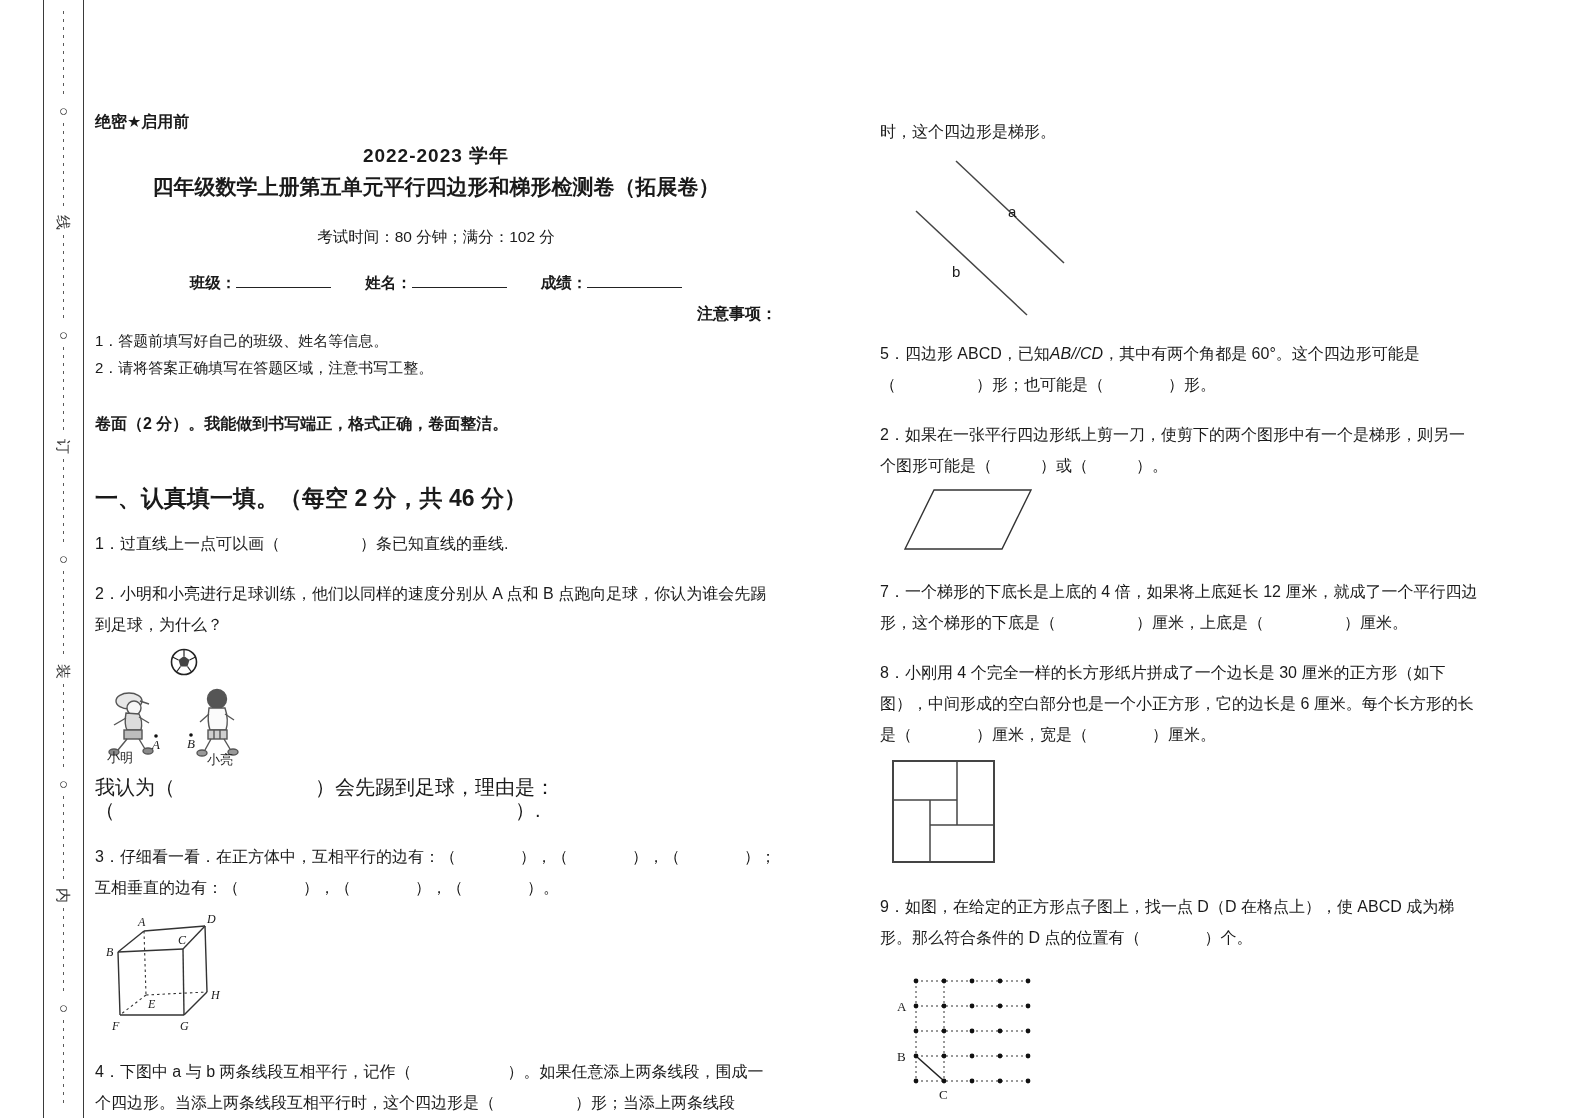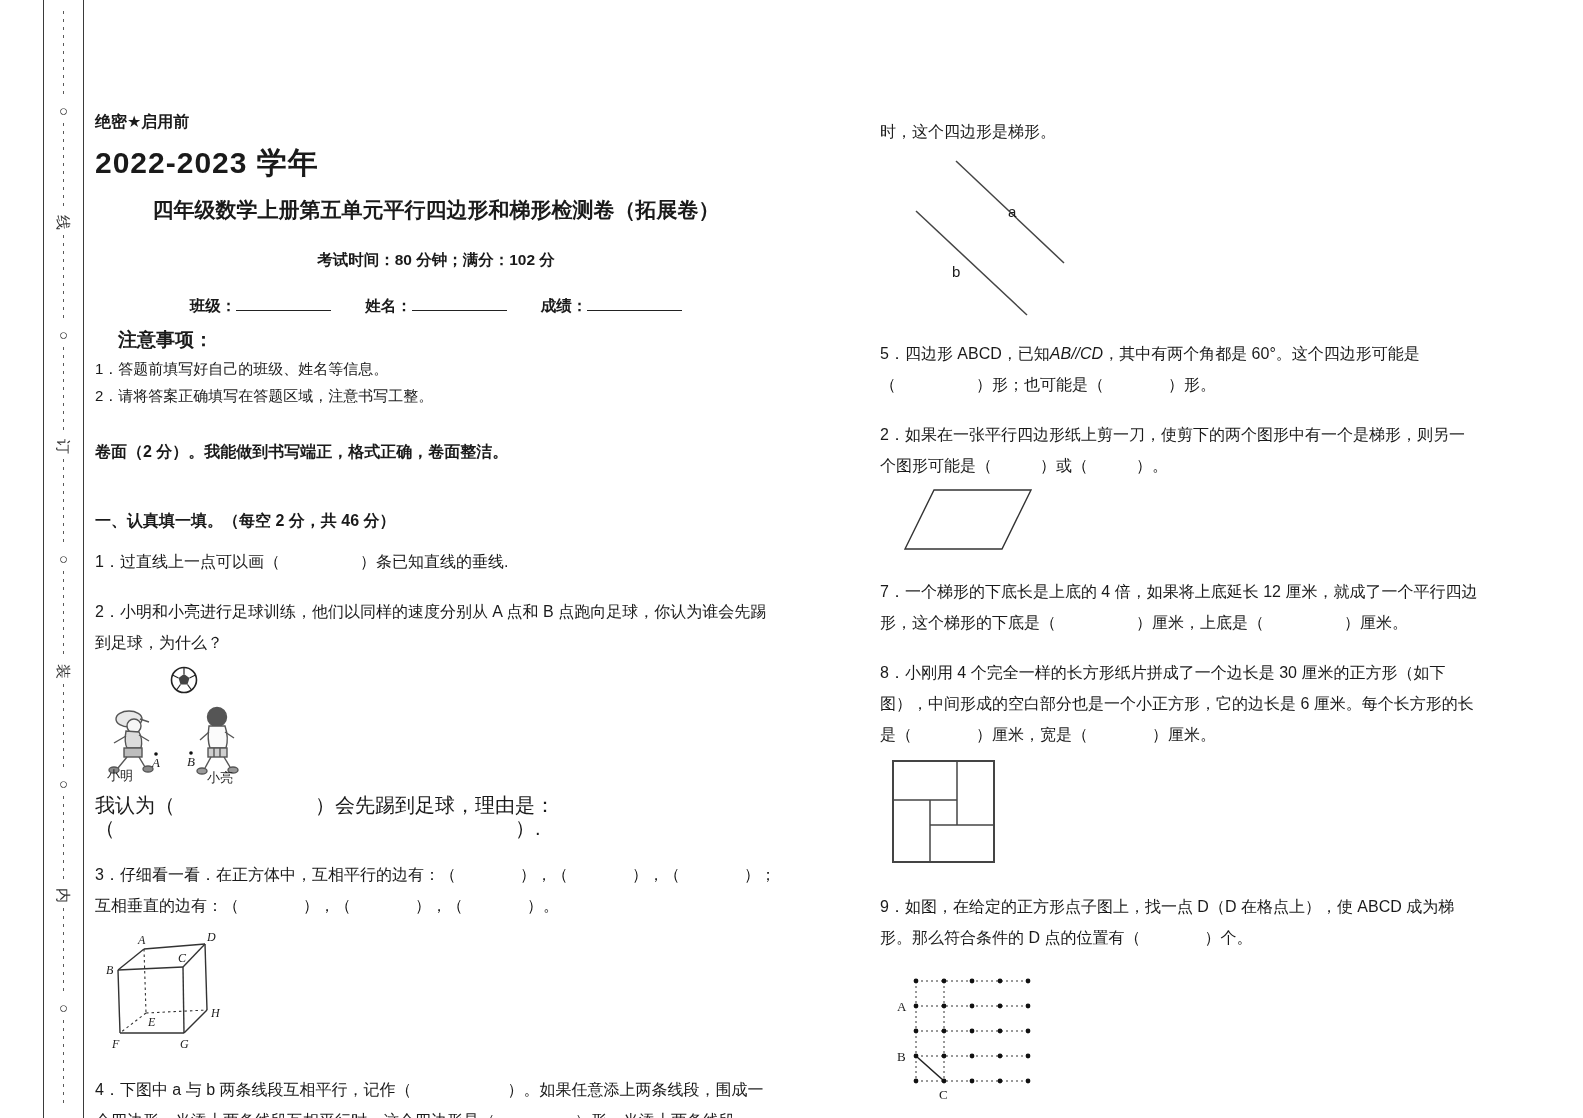--- a/index.html
+++ b/index.html
@@ -13,30 +13,30 @@
   .dash{flex:1 1 auto;width:1px;min-height:14px;margin:5px 0;
       background:repeating-linear-gradient(to bottom,#5a5a5a 0 3px,transparent 3px 8px);}
   .bmark{flex:0 0 auto;font-size:15px;color:#333;line-height:1;}
   .bmark.rot{transform:rotate(90deg);}
 
   
   .col-left{position:absolute;left:95px;top:0;width:682px;}
   .col-right{position:absolute;left:880px;top:0;width:600px;}
 
   .security{margin:112px 0 0 0;font-size:16px;font-weight:bold;}
-  .title-year{margin:10px 0 12px 0;text-align:left;font-size:30px;font-weight:bold;letter-spacing:1px;}
+  .title-year{margin:10px 0 4px 0;text-align:center;font-size:19px;font-weight:bold;letter-spacing:1px;}
   .title-main{margin:4px 0 0 0;text-align:center;font-size:21px;font-weight:bold;}
-  .exam-info{margin:26px 0 0 0;text-align:center;font-size:15.5px;font-weight:bold;}
+  .exam-info{margin:26px 0 0 0;text-align:center;font-size:15.5px;font-weight:normal;}
   .blank-row{margin:24px 0 0 0;text-align:center;font-size:15.5px;font-weight:bold;}
   .blank-line{display:inline-block;width:95px;height:15px;border-bottom:1.5px solid #222;margin-right:34px;}
   .blank-line.last{margin-right:0;}
-  .notes-title{margin:10px 0 0 23px;font-size:19px;font-weight:bold;}
+  .notes-title{margin:10px 0 0 23px;font-size:16px;font-weight:bold;text-align:right;}
   .note{margin:4px 0 0 0;font-size:15px;line-height:23px;}
   .paper-score{margin:32px 0 4px 0;font-size:16px;font-weight:bold;line-height:26px;}
-  .sec-title{margin:46px 0 12px 0;font-size:16px;font-weight:bold;}
+  .sec-title{margin:46px 0 12px 0;font-size:23px;font-weight:bold;}
 
   .q{margin:19px 0 0 0;font-size:16px;line-height:31px;}
   .q.first{margin-top:14px;}
   .ans{margin:2px 0 0 0;font-size:20px;line-height:23px;}
   .math-italic{font-family:Liberation Sans, sans-serif;font-style:italic;}
 
   .fig{position:relative;}
   .fig-kids{margin:6px 0 0 4px;height:128px;}
   .fig-cube{margin:10px 0 0 4px;height:124px;}
   .fig-parallel{margin:4px 0 0 14px;height:168px;}

